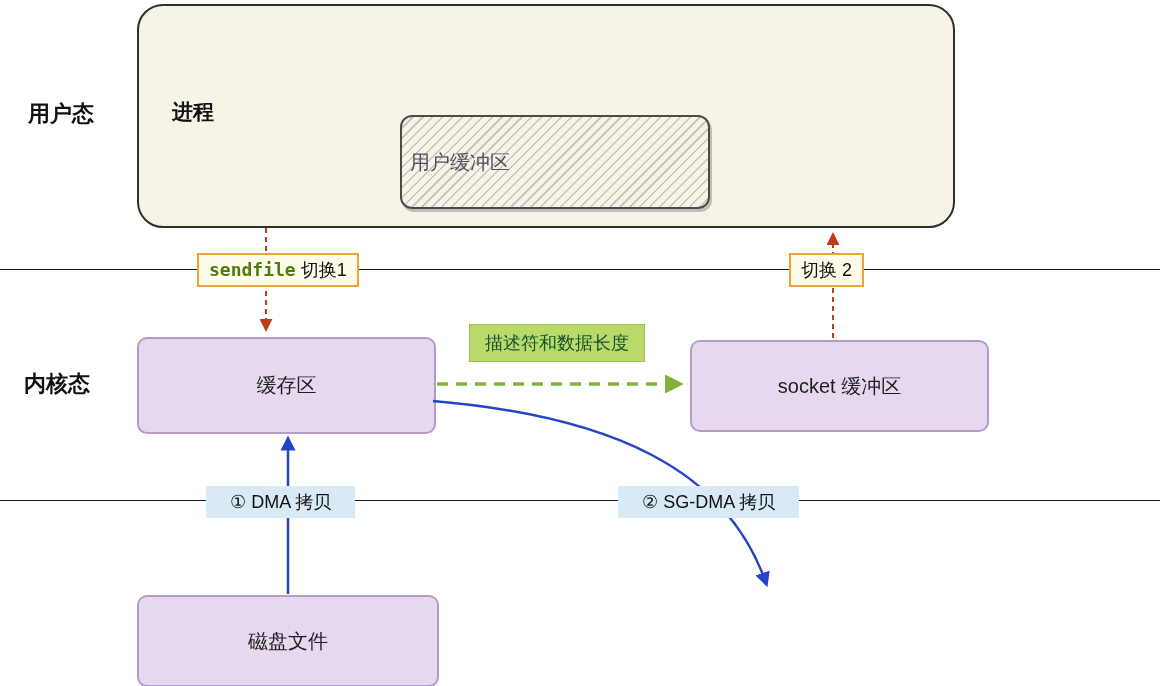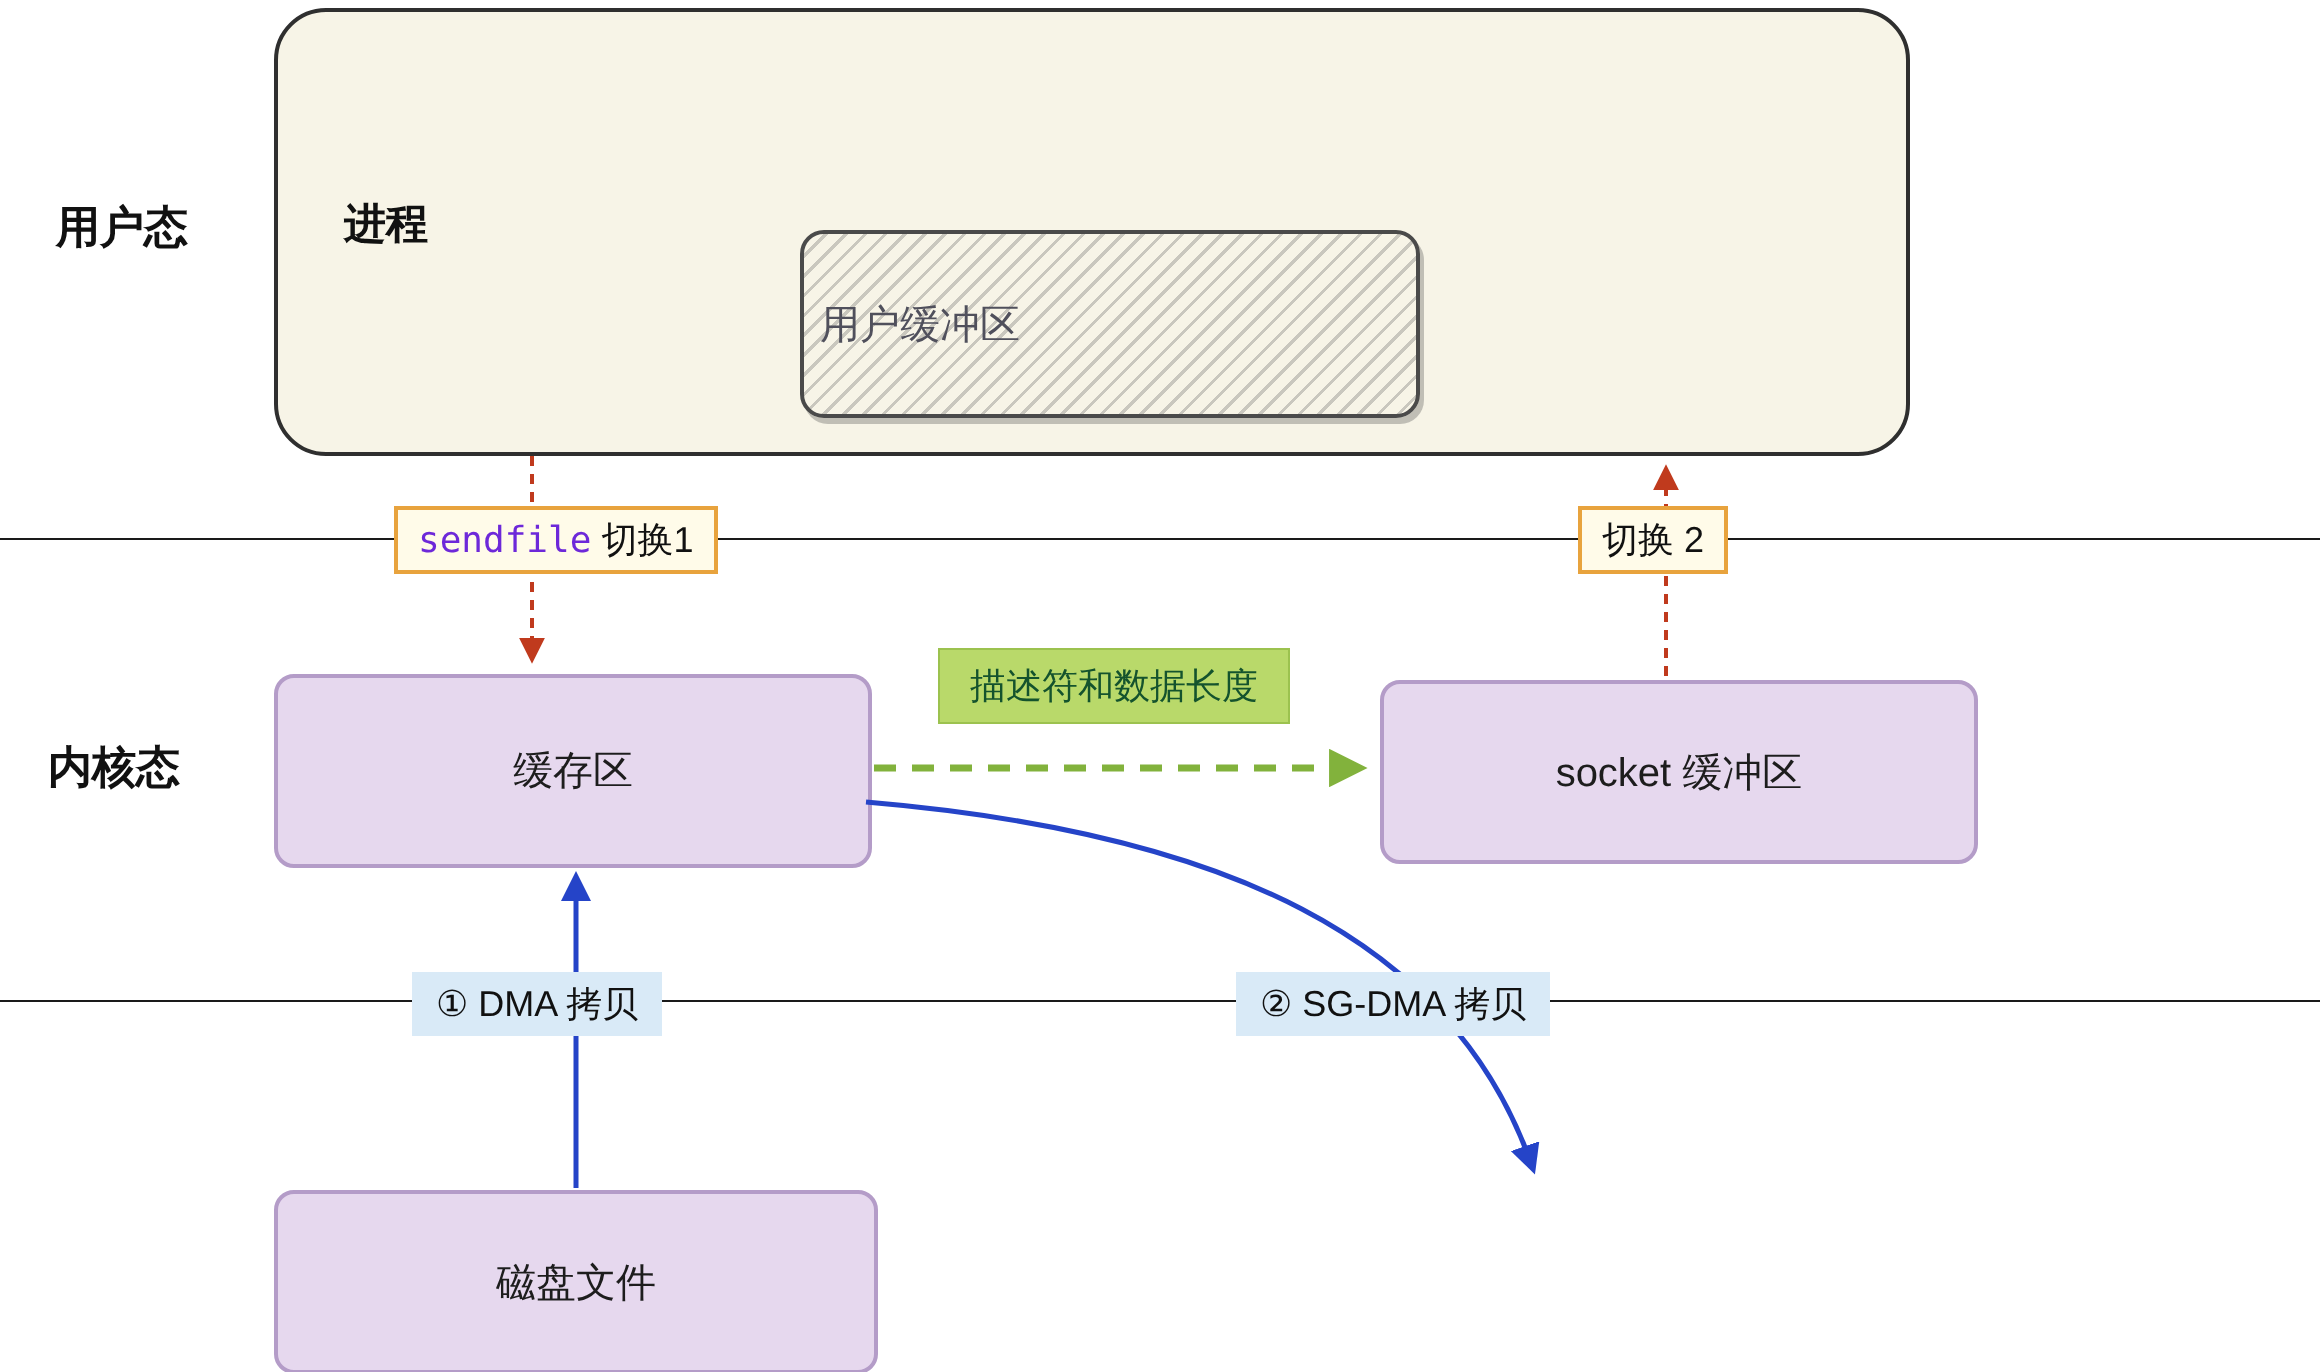--- a/index.html
+++ b/index.html
@@ -34,28 +34,28 @@
   #kernel-buffer{left:137px;top:337px;width:295px;height:93px;}
   #socket-buffer{left:690px;top:340px;width:295px;height:88px;}
   #disk-file{left:137px;top:595px;width:298px;height:88px;}
   #nic{left:690px;top:595px;width:295px;height:88px;}
 
   
   .switch-badge{position:absolute;background:#fffbe9;border:2px solid #e8a33d;
     padding:3px 10px;font-size:18px;color:#111;z-index:3;white-space:nowrap;}
   #switch1-badge{left:197px;top:253px;}
   #switch2-badge{left:789px;top:253px;}
-  .mono-red{font-family:"DejaVu Sans Mono",monospace;font-weight:normal;color:#6d28d9;}
+  .mono-red{font-family:"DejaVu Sans Mono",monospace;font-weight:bold;color:#4d7c0f;}
 
   
   #descriptor-badge{position:absolute;left:469px;top:324px;background:#b9d96a;border:1px solid #9cc24f;
     padding:6px 15px;font-size:18px;color:#14532d;z-index:3;white-space:nowrap;}
 
   
-  .blue-badge{position:absolute;background:#d9eaf7;padding:4px 12px;font-size:18px;color:#111;
+  .blue-badge{position:absolute;background:#d9eaf7;padding:4px 24px;font-size:18px;color:#111;
     z-index:3;white-space:nowrap;}
   #dma-badge{left:206px;top:486px;}
   #sgdma-badge{left:618px;top:486px;}
 
   
   #arrows{position:absolute;left:0;top:0;z-index:2;pointer-events:none;}
 </style>
 </head>
 <body>
 

